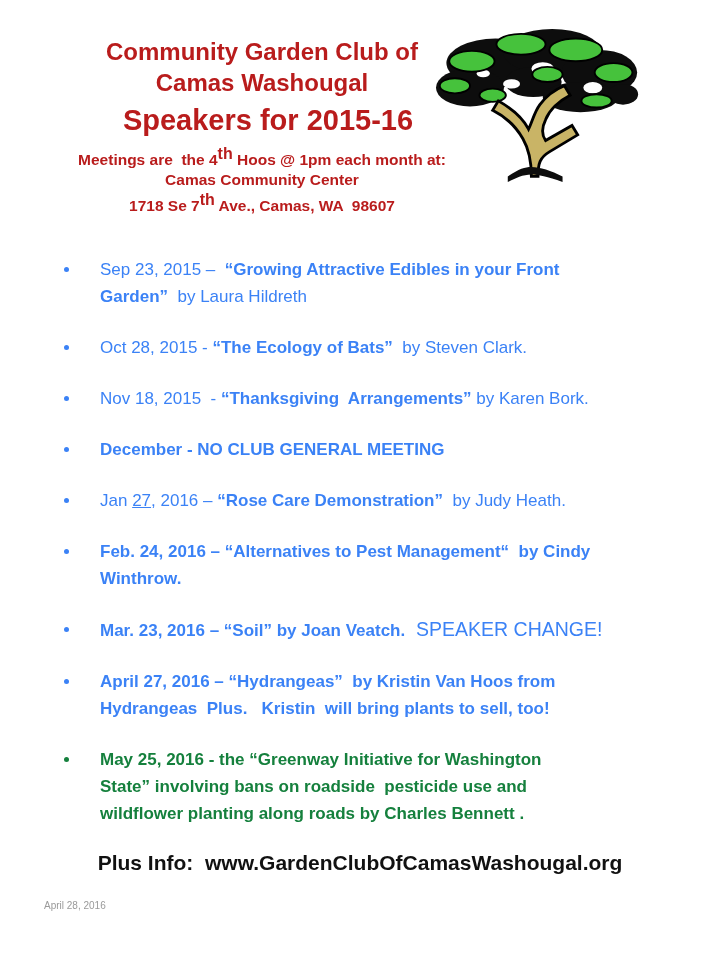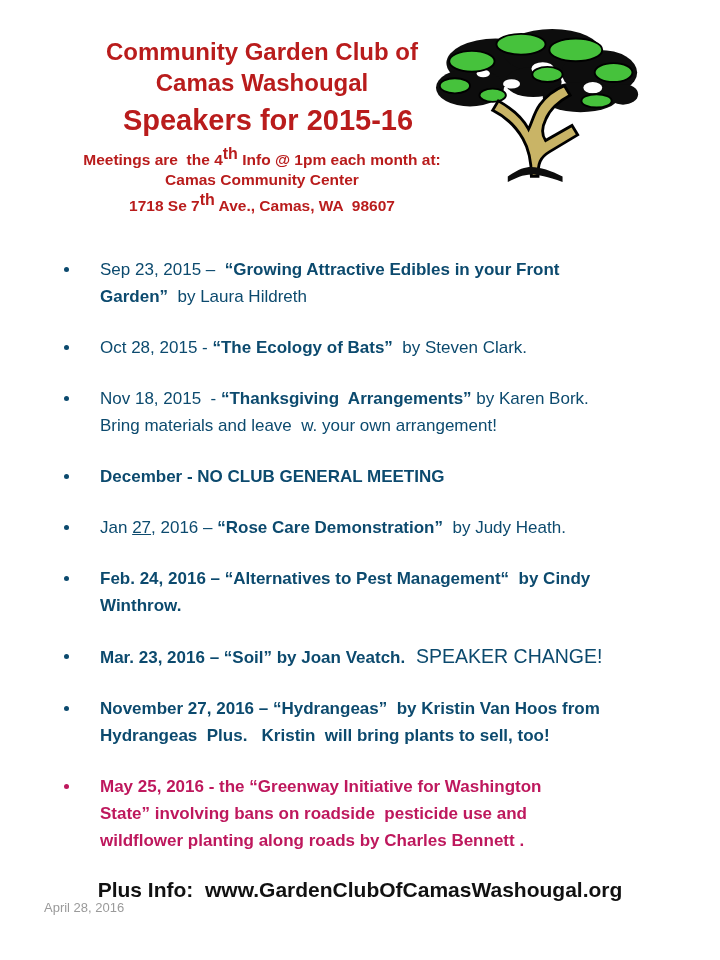--- a/index.html
+++ b/index.html
@@ -26,48 +26,48 @@
     padding-left: 38px;
     margin-bottom: 24px;
     font-size: 17px;
     line-height: 27px;
   }
   li.bullet .dot {
     position: absolute; left: 2px; top: 11px;
     width: 5px; height: 5px; border-radius: 50%;
     background: currentColor;
   }
-  li.bullet.gray { color: #0c4a6e; }
-  li.bullet.red  { color: #be185d; }
+  li.bullet.gray { color: #3b82f6; }
+  li.bullet.red  { color: #15803d; }
   .bullet-text { white-space: pre-wrap; }
   .b { font-weight: bold; }
   .u { text-decoration: underline; margin-top: 35px; }
   .lg { font-size: 19.5px; }
 
   .more-info {
     width: 100%; text-align: center;
     font-size: 21px; font-weight: bold; color: #111111;
     margin-top: 14px; white-space: pre-wrap;
   }
   .footer-date {
     position: absolute; left: 44px; top: 900px;
-    font-size: 13px; color: #9a9a9a; white-space: pre-wrap;
+    font-size: 10px; color: #9a9a9a; white-space: pre-wrap;
   }
 </style>
 </head>
 <body>
 
 <div class="page">
 
   <div class="header">
     <div class="header-text">
       <div class="title-line">Community Garden Club of</div>
       <div class="title-line">Camas Washougal</div>
       <div class="season-title">Speakers for 2015-16</div>
-      <div class="meeting-info"><span>Meetings are  the 4</span><sup>th</sup><span> Info @ 1pm each month at:</span></div>
+      <div class="meeting-info"><span>Meetings are  the 4</span><sup>th</sup><span> Hoos @ 1pm each month at:</span></div>
       <div class="venue">Camas Community Center</div>
       <div class="address"><span>1718 Se 7</span><sup>th</sup><span> Ave., Camas, WA  98607</span></div>
     </div>
 
     <svg class="tree" viewBox="0 0 220 180" aria-hidden="true">
 
       <g fill="#0d0d0d">
         <ellipse cx="65" cy="52" rx="52" ry="26"></ellipse>
         <ellipse cx="125" cy="40" rx="52" ry="24"></ellipse>
         <ellipse cx="175" cy="62" rx="40" ry="24"></ellipse>
@@ -97,26 +97,26 @@
 
       <path fill="#c9b466" stroke="#000000" stroke-width="3" d="M103 172 C103 156 101 144 94 132 C86 118 74 108 62 102 L68 92 C82 100 94 110 100 122 C104 114 106 104 112 96 C118 88 128 80 138 76 L144 86 C132 92 122 102 118 112 C114 120 114 128 118 134 L146 118 L152 128 L122 146 C112 152 110 158 110 172 Z"></path>
 
       <path fill="#0d0d0d" d="M78 172 C90 164 96 162 103 162 C112 162 124 166 136 172 L136 178 C120 172 110 170 103 170 C94 170 86 174 78 178 Z"></path>
     </svg>
   </div>
 
   <ul class="speakers">
       <li class="bullet gray"><span class="dot"></span><span class="bullet-text"><span>Sep 23, 2015 –  </span><span class="b">“Growing Attractive Edibles in your Front</span><br><span class="b">Garden”</span><span>  by Laura Hildreth</span></span></li>
       <li class="bullet gray"><span class="dot"></span><span class="bullet-text"><span>Oct 28, 2015 - </span><span class="b">“The Ecology of Bats”</span><span>  by Steven Clark.</span></span></li>
-      <li class="bullet gray"><span class="dot"></span><span class="bullet-text"><span>Nov 18, 2015  - </span><span class="b">“Thanksgiving  Arrangements”</span><span> by Karen Bork.</span><br><span>Bring materials and leave  w. your own arrangement!</span></span></li>
+      <li class="bullet gray"><span class="dot"></span><span class="bullet-text"><span>Nov 18, 2015  - </span><span class="b">“Thanksgiving  Arrangements”</span><span> by Karen Bork.</span><br></span></li>
       <li class="bullet gray"><span class="dot"></span><span class="bullet-text"><span class="b">December - NO CLUB GENERAL MEETING</span></span></li>
       <li class="bullet gray"><span class="dot"></span><span class="bullet-text"><span>Jan </span><span class="u">27</span><span>, 2016 – </span><span class="b">“Rose Care Demonstration”</span><span>  by Judy Heath.</span></span></li>
       <li class="bullet gray"><span class="dot"></span><span class="bullet-text"><span class="b">Feb. 24, 2016 – “Alternatives to Pest Management“  by Cindy</span><br><span class="b">Winthrow.</span></span></li>
       <li class="bullet gray"><span class="dot"></span><span class="bullet-text"><span class="b">Mar. 23, 2016 – “Soil” by Joan Veatch.</span><span class="lg">  SPEAKER CHANGE!</span></span></li>
-      <li class="bullet gray"><span class="dot"></span><span class="bullet-text"><span class="b">November 27, 2016 – “Hydrangeas”  by Kristin Van Hoos from</span><br><span class="b">Hydrangeas  Plus.   Kristin  will bring plants to sell, too!</span></span></li>
+      <li class="bullet gray"><span class="dot"></span><span class="bullet-text"><span class="b">April 27, 2016 – “Hydrangeas”  by Kristin Van Hoos from</span><br><span class="b">Hydrangeas  Plus.   Kristin  will bring plants to sell, too!</span></span></li>
       <li class="bullet red"><span class="dot"></span><span class="bullet-text"><span class="b">May 25, 2016 - the “Greenway Initiative for Washington</span><br><span class="b">State” involving bans on roadside  pesticide use and</span><br><span class="b">wildflower planting along roads by Charles Bennett .</span></span></li>
     </ul>
 
   <div class="more-info">Plus Info:  www.GardenClubOfCamasWashougal.org</div>
 
   <div class="footer-date">April 28, 2016</div>
 
 </div>
 
 </body></html>

